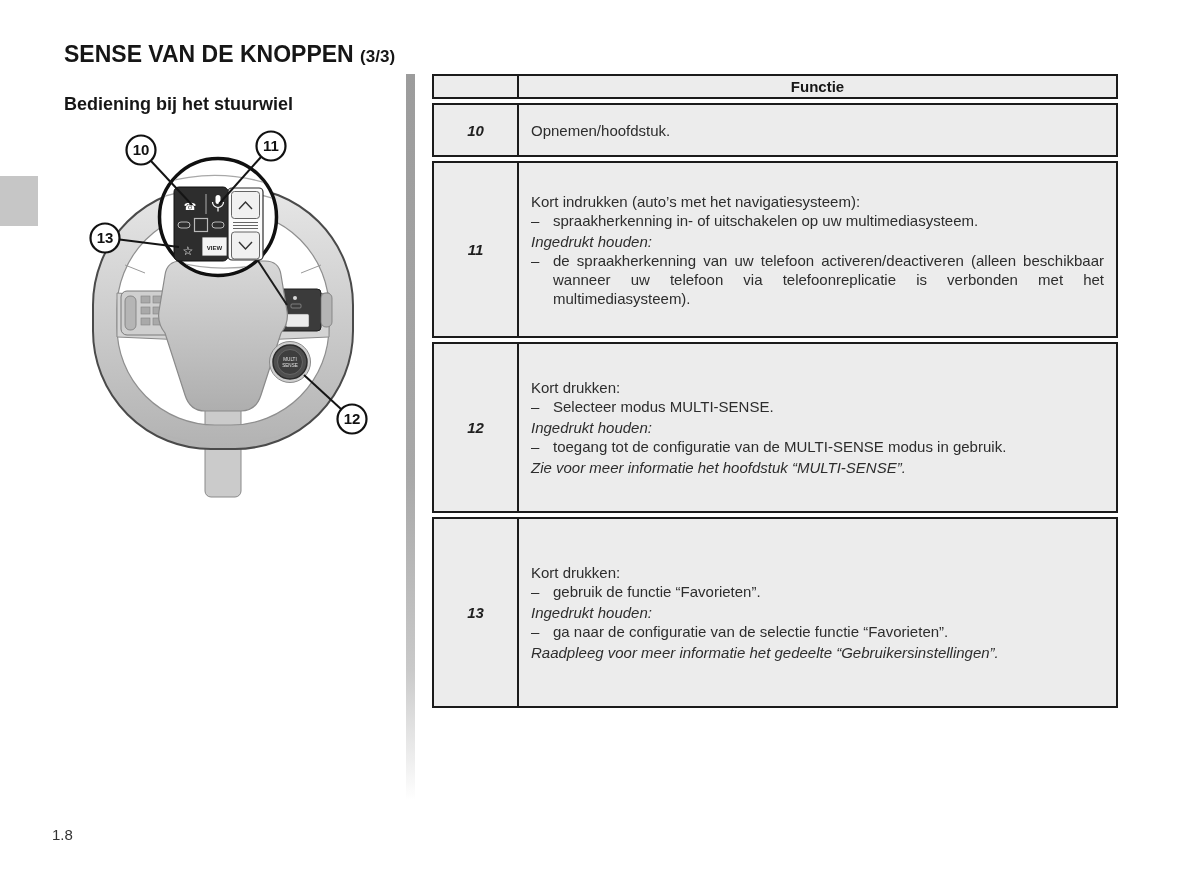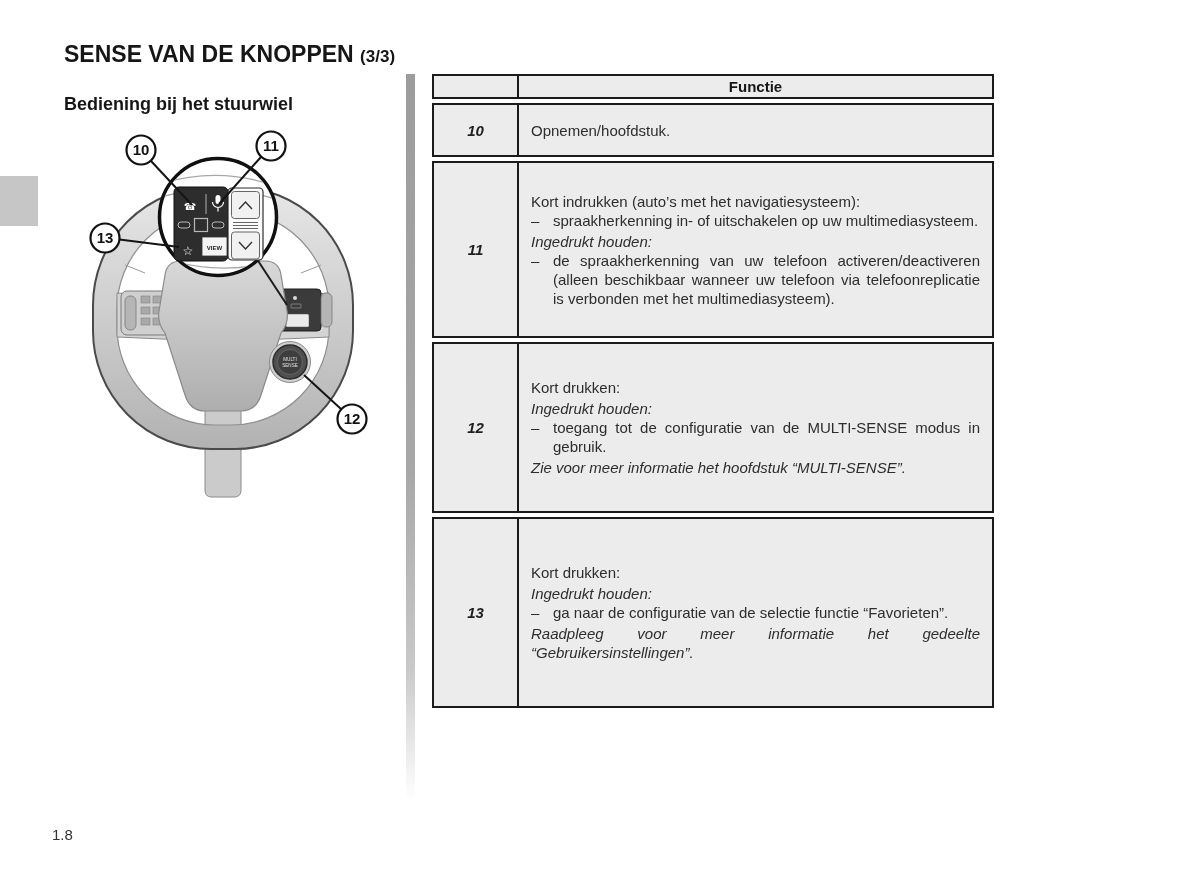--- a/index.html
+++ b/index.html
@@ -8,21 +8,21 @@
     font-family:"Liberation Sans",sans-serif;color:#2d2d2d;
   }
   .page-title{position:absolute;left:64px;top:26px;font-size:23px;font-weight:bold;color:#161616;white-space:nowrap;}
   .page-title .suffix{font-size:17px;}
   .section-heading{position:absolute;left:64px;top:79px;font-size:18px;font-weight:bold;color:#161616;}
   .left-tab{position:absolute;left:0;top:176px;width:38px;height:50px;background:#c6c6c6;}
   .divider-strip{position:absolute;left:406px;top:74px;width:9px;height:726px;
     background:linear-gradient(to bottom,#9c9c9c 0%,#a8a8a8 55%,#c9c9c9 82%,rgba(210,210,210,0) 100%);}
   .wheel-svg{position:absolute;left:55px;top:125px;width:350px;height:400px;}
 
-  .func-table{position:absolute;left:432px;top:74px;width:562px;border-radius:17px;}
+  .func-table{position:absolute;left:432px;top:74px;width:686px;border-radius:17px;}
   .tbox{display:flex;border:2px solid #1b1b1b;background:#ececec;box-sizing:border-box;}
   .thead{height:25px;margin-bottom:4px;}
   .trows .trow{margin-top:0;}
   .trows .trow + .trow{margin-top:4px;}
   .tnum{flex:0 0 85px;width:85px;border-right:2px solid #1b1b1b;box-sizing:border-box;
     display:flex;align-items:center;justify-content:center;
     font-weight:bold;font-style:italic;font-size:15px;color:#1f1f1f;}
   .tfun-h{flex:1;display:flex;align-items:center;justify-content:center;font-weight:bold;font-size:15px;color:#161616;}
   .tcell{flex:1;display:flex;flex-direction:column;justify-content:center;
     padding:10px 12px 10px 12px;font-size:15px;line-height:19px;text-align:justify;}
@@ -199,29 +199,31 @@
           <div class="para">Kort indrukken (auto’s met het navigatiesysteem):</div>
           <div class="dash-item">spraakherkenning in- of uitschakelen op uw multimediasysteem.</div>
           <div class="para">Ingedrukt houden:</div>
           <div class="dash-item">de spraakherkenning van uw telefoon activeren/deactiveren (alleen beschikbaar wanneer uw telefoon via telefoonreplicatie is verbonden met het multimediasysteem).</div>
         </div>
       </div>
       <div class="tbox trow">
         <div class="tnum">12</div>
         <div class="tcell">
           <div class="para">Kort drukken:</div>
+          <div class="dash-item">Selecteer modus MULTI-SENSE.</div>
           <div class="para">Ingedrukt houden:</div>
           <div class="dash-item">toegang tot de configuratie van de MULTI-SENSE modus in gebruik.</div>
           <div class="para">Zie voor meer informatie het hoofdstuk “MULTI-SENSE”.</div>
         </div>
       </div>
       <div class="tbox trow">
         <div class="tnum">13</div>
         <div class="tcell">
           <div class="para">Kort drukken:</div>
+          <div class="dash-item">gebruik de functie “Favorieten”.</div>
           <div class="para">Ingedrukt houden:</div>
           <div class="dash-item">ga naar de configuratie van de selectie functie “Favorieten”.</div>
           <div class="para">Raadpleeg voor meer informatie het gedeelte “Gebruikersinstellingen”.</div>
         </div>
       </div>
     </div>
 </div>
 
 <div class="page-number">1.8</div>
 

